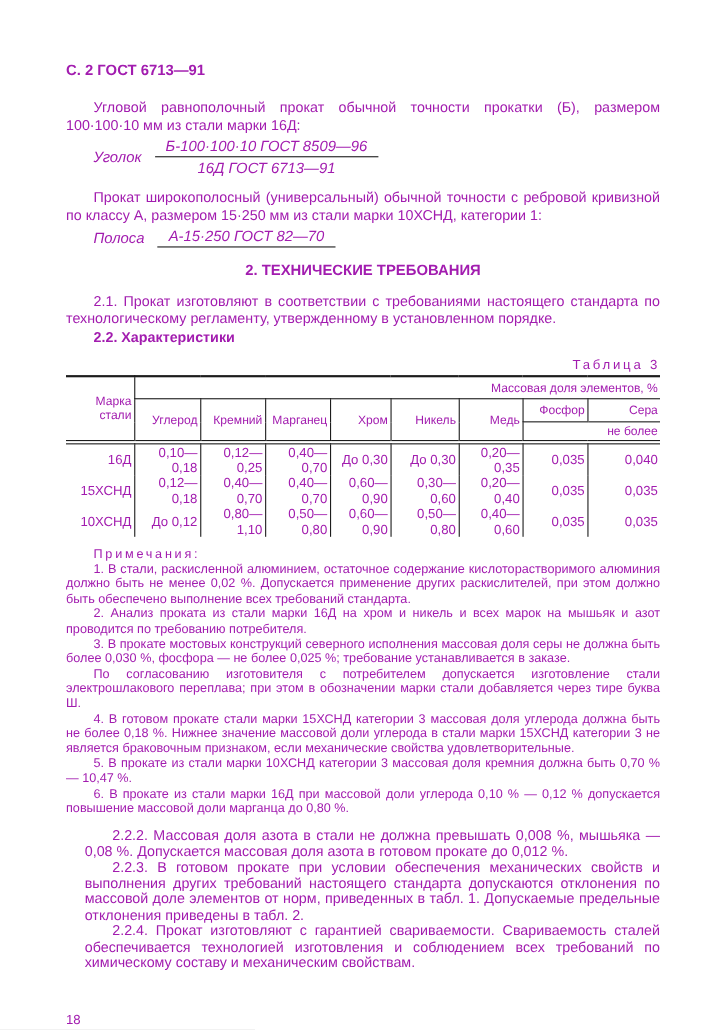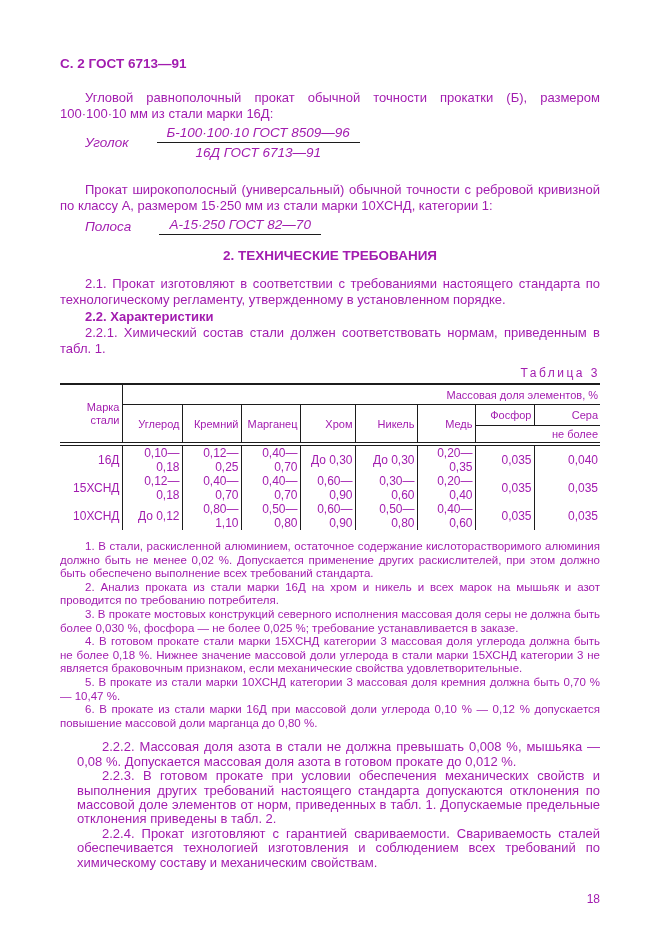--- a/index.html
+++ b/index.html
@@ -5,22 +5,22 @@
   html,body{margin:0;padding:0;background:#e8e8e8;}
   .page{
     width:661px;height:936px;background:#ffffff;position:relative;overflow:hidden;
     font-family:Liberation Sans, sans-serif;color:#a21caf;margin:0 auto;
   }
   .content{padding:55px 61px 0 60px;}
   .doc-header{font-weight:bold;font-size:13.5px;line-height:17px;}
   p{margin:0;}
   .body-par{font-size:13px;line-height:16px;text-align:justify;text-indent:25px;}
   .par1{margin-top:18px;}
-  .par2{margin-top:22px;}
-  .formula{display:flex;align-items:center;margin:3px 0 0 25px;font-style:italic;font-size:13.5px;gap:16px;}
+  .par2{margin-top:12px;}
+  .formula{display:flex;align-items:center;margin:3px 0 0 25px;font-style:italic;font-size:13.5px;}
   .formula .flabel{margin-right:12px;}
   .frac{text-align:center;line-height:15px;}
   .frac .num{padding:0 10px 2px 10px;border-bottom:1px solid #1c1c1c;}
   .frac .den{padding:2px 10px 0 10px;}
   .section-title{text-align:center;font-weight:bold;font-size:13.5px;margin-top:13px;line-height:16px;}
   .p21{margin-top:12px;}
   .bold-sub{font-weight:bold;font-size:13px;line-height:17px;text-indent:25px;}
   .tbl-caption{text-align:right;font-size:12px;letter-spacing:2.5px;margin-top:9px;line-height:14px;}
   table.chem{border-collapse:collapse;width:100%;margin-top:3px;border-top:2.5px solid #1c1c1c;
     font-size:11.5px;table-layout:fixed;}
@@ -32,21 +32,21 @@
   td.nb{font-size:11px;height:14px;}
   td.mark{font-size:11px;line-height:13px;}
   tr.dbl td{height:2px;padding:0;border-left:none;border-top:1px solid #1c1c1c;border-bottom:1px solid #1c1c1c;}
   tr.data td{height:17px;font-size:12px;padding:0 2px;}
   .notes{margin-top:10px;font-size:11.5px;line-height:13.6px;}
   .notes p{text-align:justify;text-indent:25px;margin:0;}
   .notes-title{letter-spacing:2.5px;}
   .closing{font-size:13px;line-height:14.4px;margin-left:17px;}
   .closing p{text-align:justify;text-indent:25px;margin:0;}
   .closing .cp1{margin-top:10px;}
-  .page-number{text-align:right;font-size:12px;margin-top:22px;}
+  .page-number{text-align:left;font-size:12px;margin-top:38px;}
 </style>
 </head>
 <body>
 
 <div class="page">
   <div class="content">
 
     <div class="doc-header">С. 2 ГОСТ 6713—91</div>
 
     <p class="body-par par1">Угловой равнополочный прокат обычной точности прокатки (Б), размером 100·100·10 мм из стали марки 16Д:</p>
@@ -65,21 +65,20 @@
       <span class="flabel">Полоса</span>
       <span class="frac">
         <span class="num" style="display:block">А-15·250 ГОСТ 82—70</span>
       </span>
     </div>
 
     <div class="section-title">2. ТЕХНИЧЕСКИЕ ТРЕБОВАНИЯ</div>
 
     <p class="body-par p21">2.1. Прокат изготовляют в соответствии с требованиями настоящего стандарта по технологическому регламенту, утвержденному в установленном порядке.</p>
     <p class="bold-sub">2.2. Характеристики</p>
-    <p class="body-par">2.2.1. Химический состав стали должен соответствовать нормам, приведенным в табл. 1.</p>
 
     <div class="tbl-caption">Таблица 3</div>
 
     <table class="chem">
       <colgroup>
         <col style="width:62px">
           <col style="width:60px">
           <col style="width:59px">
           <col style="width:59px">
         <col style="width:55px">
@@ -142,23 +141,25 @@
           <td>0,60—0,90</td>
           <td>0,50—0,80</td>
           <td>0,40—0,60</td>
           <td>0,035</td>
           <td>0,035</td>
         </tr>
       </tbody>
     </table>
 
     <div class="notes">
+      <p class="notes-title">Примечания:</p>
       <p>1. В стали, раскисленной алюминием, остаточное содержание кислоторастворимого алюминия должно быть не менее 0,02 %. Допускается применение других раскислителей, при этом должно быть обеспечено выполнение всех требований стандарта.</p>
       <p>2. Анализ проката из стали марки 16Д на хром и никель и всех марок на мышьяк и азот проводится по требованию потребителя.</p>
       <p>3. В прокате мостовых конструкций северного исполнения массовая доля серы не должна быть более 0,030 %, фосфора — не более 0,025 %; требование устанавливается в заказе.</p>
+      <p>По согласованию изготовителя с потребителем допускается изготовление стали электрошлакового переплава; при этом в обозначении марки стали добавляется через тире буква Ш.</p>
       <p>4. В готовом прокате стали марки 15ХСНД категории 3 массовая доля углерода должна быть не более 0,18 %. Нижнее значение массовой доли углерода в стали марки 15ХСНД категории 3 не является браковочным признаком, если механические свойства удовлетворительные.</p>
       <p>5. В прокате из стали марки 10ХСНД категории 3 массовая доля кремния должна быть 0,70 % — 10,47 %.</p>
       <p>6. В прокате из стали марки 16Д при массовой доли углерода 0,10 % — 0,12 % допускается повышение массовой доли марганца до 0,80 %.</p>
     </div>
 
     <div class="closing">
       <p class="cp1">2.2.2. Массовая доля азота в стали не должна превышать 0,008 %, мышьяка — 0,08 %. Допускается массовая доля азота в готовом прокате до 0,012 %.</p>
       <p>2.2.3. В готовом прокате при условии обеспечения механических свойств и выполнения других требований настоящего стандарта допускаются отклонения по массовой доле элементов от норм, приведенных в табл. 1. Допускаемые предельные отклонения приведены в табл. 2.</p>
       <p>2.2.4. Прокат изготовляют с гарантией свариваемости. Свариваемость сталей обеспечивается технологией изготовления и соблюдением всех требований по химическому составу и механическим свойствам.</p>
     </div>

